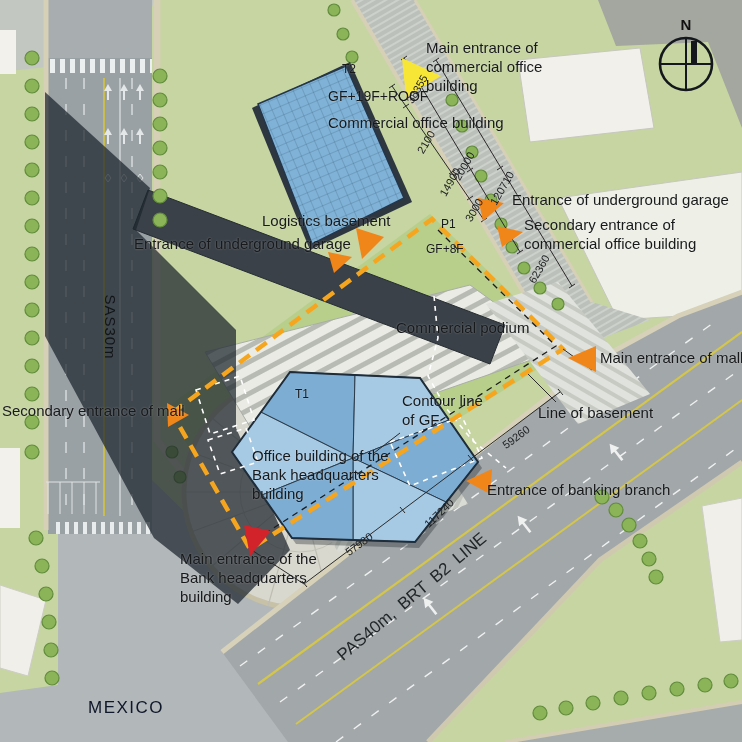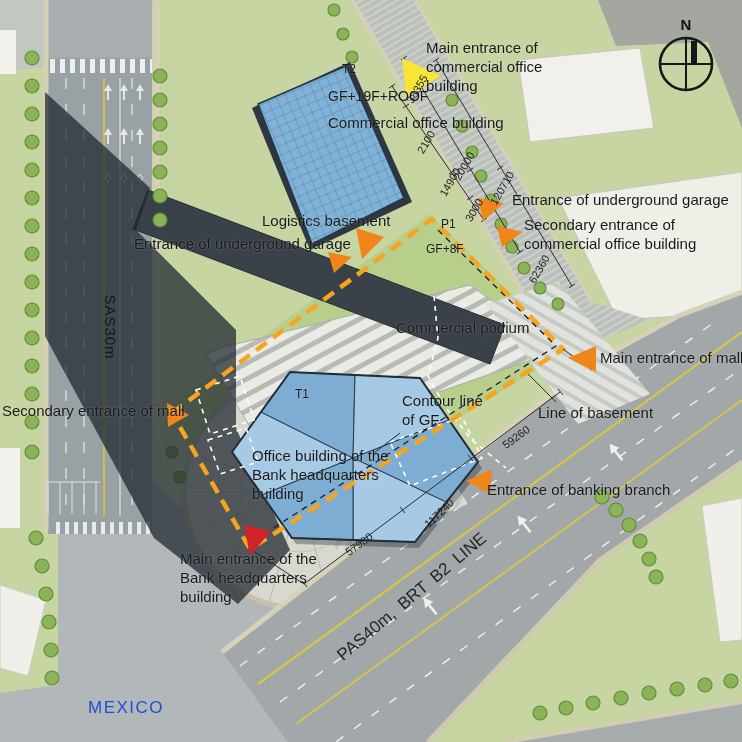--- a/index.html
+++ b/index.html
@@ -10,21 +10,21 @@
        white-space:nowrap;text-shadow:0 0 2px rgba(255,255,255,.35);}
   .wrap{white-space:normal;}
   .big{font-size:14px;}
   .code{font-size:12px;}
   .dim{position:absolute;font-size:11px;color:#1d1f22;white-space:nowrap;
        transform:translate(-50%,-50%) rotate(var(--r,0deg));}
   .vroad{position:absolute;font-size:15px;letter-spacing:1px;color:#121518;
          transform:translate(-50%,-50%) rotate(90deg);text-shadow:none;}
   .droad{position:absolute;font-size:17px;color:#212629;word-spacing:4px;
          transform:translate(-50%,-50%) rotate(-40deg);text-shadow:none;}
-  .mexico{position:absolute;font-size:17px;letter-spacing:1.5px;color:#1d4ed8;text-shadow:none;}
+  .mexico{position:absolute;font-size:17px;letter-spacing:1.5px;color:#0f172a;text-shadow:none;}
   .north{position:absolute;font-size:15px;font-weight:bold;color:#111;
          transform:translate(-50%,-50%);}
 </style>
 </head>
 <body>
 
 <div id="stage">
 <svg id="terrain" width="742" height="742" viewBox="0 0 742 742">
   <defs>
     <pattern id="roofstripes" patternUnits="userSpaceOnUse" width="14" height="14" patternTransform="rotate(62)">

